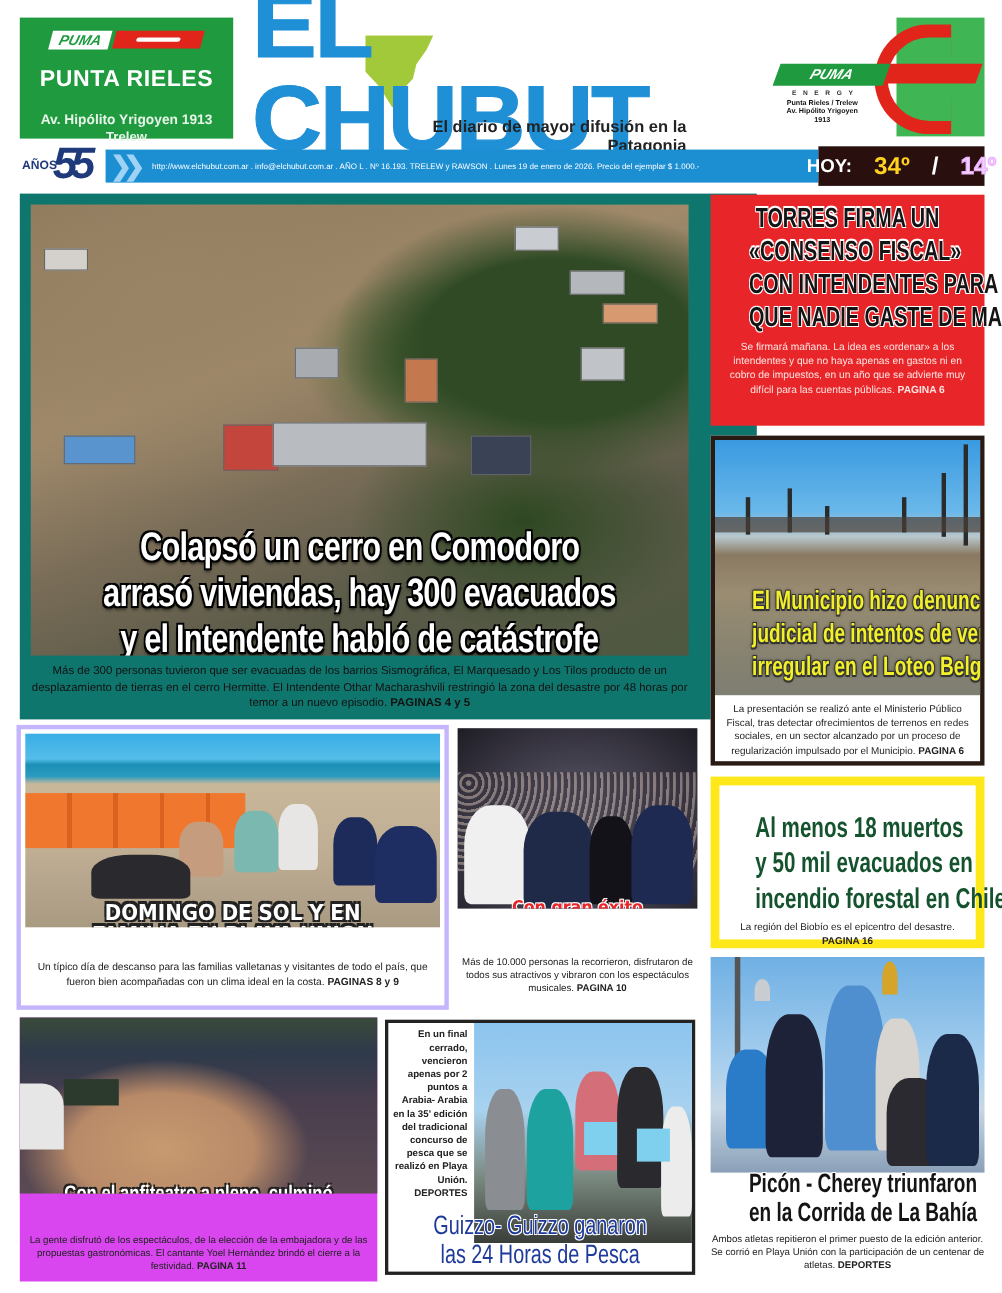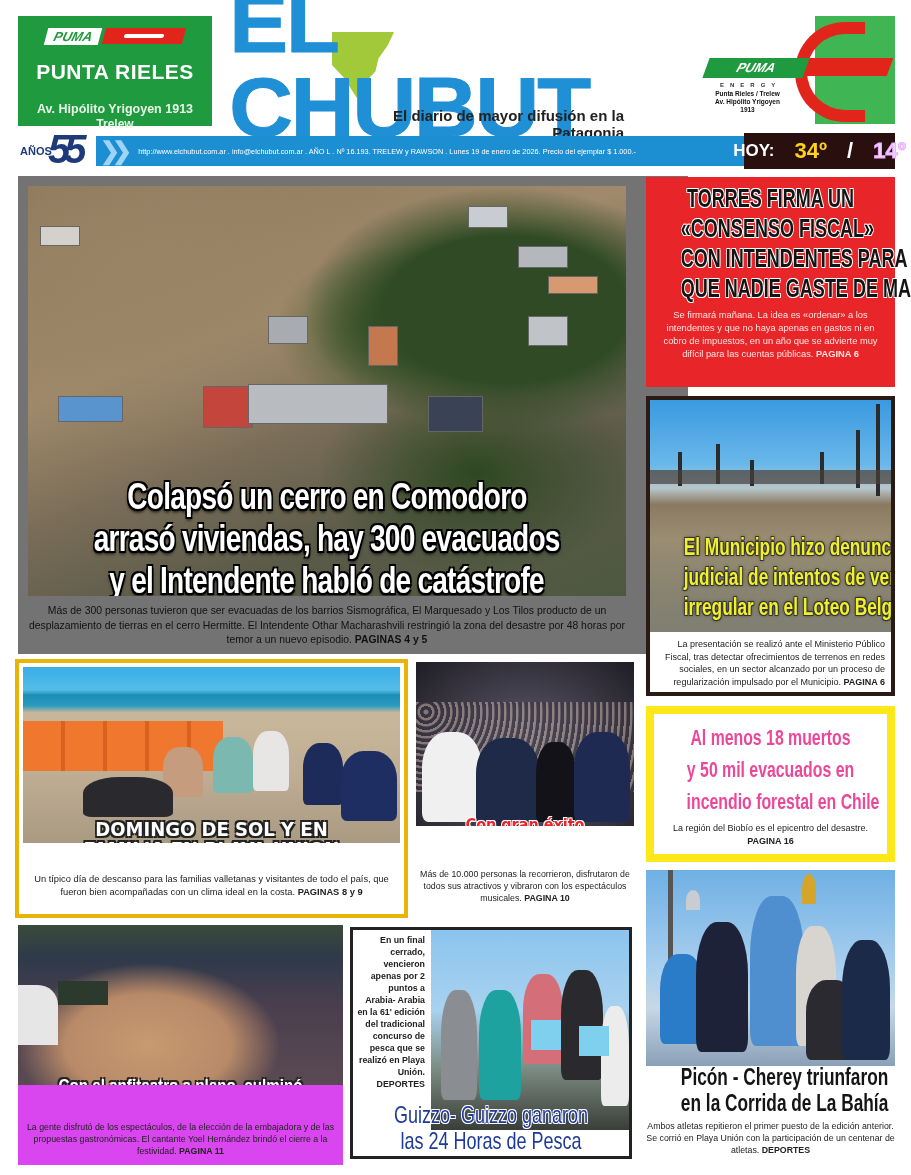--- a/index.html
+++ b/index.html
@@ -32,21 +32,21 @@
 #anos .num{position:absolute;left:30px;top:-6px;font-size:40px;font-weight:900;color:#1e3a7a;letter-spacing:-6px;font-style:italic}
 #bluebar{position:absolute;left:78px;top:3px;width:648px;height:30px;background:#1c8fd3;display:flex;align-items:center}
 #bluebar .chev{color:#9fd3f5;font-size:24px;font-weight:bold;margin-left:4px;letter-spacing:-8px}
 #bluebar .info{font-size:7.3px;color:#fff;margin-left:14px;white-space:nowrap}
 #hoy{position:absolute;left:726px;top:0;width:151px;height:36px;background:#2a0f0f;display:flex;align-items:center;justify-content:center;gap:20px}
 #hoy .l{color:#fff;font-weight:900;font-size:17px}
 #hoy .max{color:#ffd21f;font-weight:900;font-size:22px}
 #hoy .sep{color:#fff;font-weight:900;font-size:22px}
 #hoy .min{color:#fff;font-weight:900;font-size:22px;-webkit-text-stroke:1px #f0aaff;color:#e9d6ff}
 
-#main{left:18px;top:176px;width:670px;height:478px;background:#737373}
+#main{left:18px;top:176px;width:670px;height:478px;background:#0f766e}
 #main .photo{position:absolute;left:10px;top:10px;width:598px;height:410px;overflow:hidden;
 background:
 radial-gradient(ellipse at 80% 30%,#2f4a25 0,#2f4a25 18%,transparent 30%),
 radial-gradient(ellipse at 60% 35%,#3d5a2a 0,transparent 22%),
 radial-gradient(ellipse at 75% 70%,#2e4822 0,transparent 25%),
 radial-gradient(ellipse at 20% 20%,#9a8466 0,transparent 40%),
 linear-gradient(160deg,#8b7659 0%,#a08a6b 35%,#7a6d58 55%,#5a5a48 75%,#4e5840 100%)}
 .house{position:absolute;border:1px solid #666}
 #main .hl{position:absolute;left:0;top:290px;width:100%;text-align:center;color:#fff;font-weight:bold;font-size:36px;line-height:42px;text-shadow:2px 2px 0 #000,-2px -2px 0 #000,2px -2px 0 #000,-2px 2px 0 #000,0 3px 4px #000;letter-spacing:-1px}
 #main .hl .w{display:inline-block;transform:scaleX(0.78)}
@@ -56,28 +56,28 @@
 #red{left:646px;top:177px;width:249px;height:210px;background:#e8262a;text-align:center}
 #red .hl{margin-top:6px;font-weight:bold;font-size:25px;line-height:30px;color:#141414;text-shadow:1px 1px 0 #fff,-1px -1px 0 #fff,1px -1px 0 #fff,-1px 1px 0 #fff}
 #red .hl div{transform:scaleX(0.72);white-space:nowrap}
 #red .dek{margin:6px 10px 0;font-size:9.3px;line-height:13px;color:#ffe3e0}
 
 #loteo{left:646px;top:396px;width:249px;height:300px;border:4px solid #2a1a14;background:#fff}
 #loteo .photo{position:absolute;left:0;top:0;width:241px;height:232px;background:linear-gradient(180deg,#3a9ae0 0%,#6ab8ea 28%,#b8c6cb 38%,#8a7a62 45%,#9a8d72 60%,#8a8470 80%,#7e7e72 100%);overflow:hidden}
 .pole{position:absolute;width:4px;background:#2b2b2b}
 #loteo .hl{position:absolute;left:0;top:132px;width:100%;text-align:center;font-weight:bold;font-size:24px;line-height:30px;color:#f1f02a;text-shadow:1px 1px 0 #333,-1px -1px 0 #333,1px -1px 0 #333,-1px 1px 0 #333,0 0 4px #000}
 #loteo .hl div{transform:scaleX(0.72);white-space:nowrap}
-#loteo .dek{position:absolute;left:6px;top:238px;width:229px;font-size:9px;line-height:12.5px;color:#222;text-align:right}
+#loteo .dek{position:absolute;left:6px;top:238px;width:229px;font-size:9px;line-height:12.5px;color:#222;text-align:center}
 
 #chile{left:646px;top:706px;width:249px;height:156px;border:8px solid #ffe81a;background:#fff;text-align:center}
-#chile .hl{margin-top:8px;font-weight:bold;font-size:22px;line-height:32px;color:#ec4899}
+#chile .hl{margin-top:22px;font-weight:bold;font-size:26px;line-height:32px;color:#14532d}
 #chile .hl div{transform:scaleX(0.72);white-space:nowrap}
 #chile .dek{margin:4px 14px 0;font-size:9px;line-height:13px;color:#222}
 
-#playa{left:15px;top:659px;width:393px;height:259px;border:4px solid #eab308;background:#fff}
+#playa{left:15px;top:659px;width:393px;height:259px;border:4px solid #c4b5fd;background:#fff}
 #playa .photo{position:absolute;left:4px;top:4px;width:377px;height:176px;overflow:hidden;background:linear-gradient(180deg,#39aee6 0%,#55bde9 13%,#1b8fb5 16%,#2a9bc0 22%,#c9b79a 26%,#bfae94 60%,#a99a82 100%)}
 #playa .wind{position:absolute;left:0;top:54px;width:200px;height:50px;background:repeating-linear-gradient(90deg,#f0782e 0,#f0782e 38px,#d9621f 38px,#d9621f 42px)}
 .person{position:absolute;border-radius:40% 40% 10% 10%}
 #playa .hl{position:absolute;left:0;top:152px;width:100%;text-align:center;font-family:"DejaVu Sans",sans-serif;font-weight:bold;font-size:20px;line-height:20px;color:#fff;text-shadow:2px 2px 0 #222,-2px -2px 0 #222,2px -2px 0 #222,-2px 2px 0 #222;letter-spacing:0}
 #playa .hl div{transform:scaleX(0.9);white-space:nowrap}
 #playa .dek{position:absolute;left:4px;top:210px;width:377px;font-size:9.3px;line-height:13px;color:#222;text-align:center}
 
 #cereza{left:414px;top:660px;width:222px;height:258px;background:#fff}
 #cereza .photo{position:absolute;left:2px;top:2px;width:218px;height:164px;overflow:hidden;background:radial-gradient(ellipse at 50% 60%,#6c6a74 0,#4a4756 40%,#1e1c24 100%)}
 #cereza .crowd{position:absolute;left:0;top:40px;width:100%;height:90px;background:repeating-radial-gradient(circle at 10px 10px,#b8a6a0 0,#b8a6a0 2px,#3a3540 3px,#3a3540 6px);opacity:.6}
@@ -271,21 +271,21 @@
     </div>
   </div>
   <div class="dek">
     <span>La gente disfrutó de los espectáculos, de la elección de la embajadora y de las propuestas gastronómicas. El cantante Yoel Hernández brindó el cierre a la festividad.</span>
     <span class="pg">PAGINA 11</span>
   </div>
 </div>
 
 <div id="pesca" class="abs">
   <div class="side">
-    <span>En un final cerrado, vencieron apenas por 2 puntos a Arabia- Arabia en la 61' edición del tradicional concurso de pesca que se realizó en Playa Unión.</span>
+    <span>En un final cerrado, vencieron apenas por 2 puntos a Arabia- Arabia en la 35' edición del tradicional concurso de pesca que se realizó en Playa Unión.</span>
     <span class="pg">DEPORTES</span>
   </div>
   <div class="photo">
     <div class="person" style="left:10px;top:60px;width:36px;height:110px;background:#8a8e92"></div>
     <div class="person" style="left:48px;top:60px;width:42px;height:110px;background:#1ea2a0"></div>
     <div class="person" style="left:92px;top:44px;width:40px;height:90px;background:#d46f7a"></div>
     <div class="person" style="left:130px;top:40px;width:42px;height:110px;background:#2a2a2e"></div>
     <div class="person" style="left:170px;top:76px;width:28px;height:100px;background:#ececec"></div>
     <div style="position:absolute;left:100px;top:90px;width:30px;height:30px;background:#7ed0ee"></div>
     <div style="position:absolute;left:148px;top:96px;width:30px;height:30px;background:#7ed0ee"></div>

